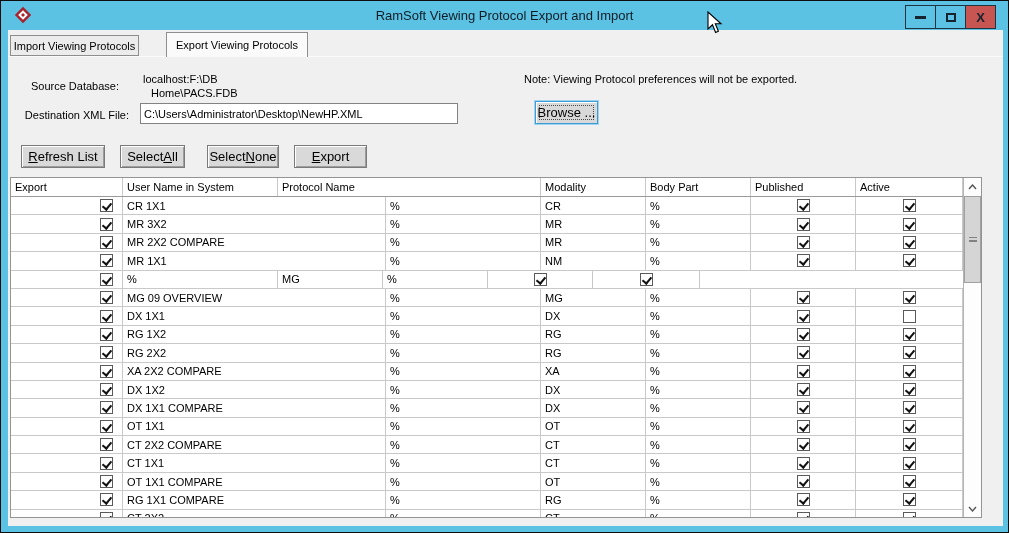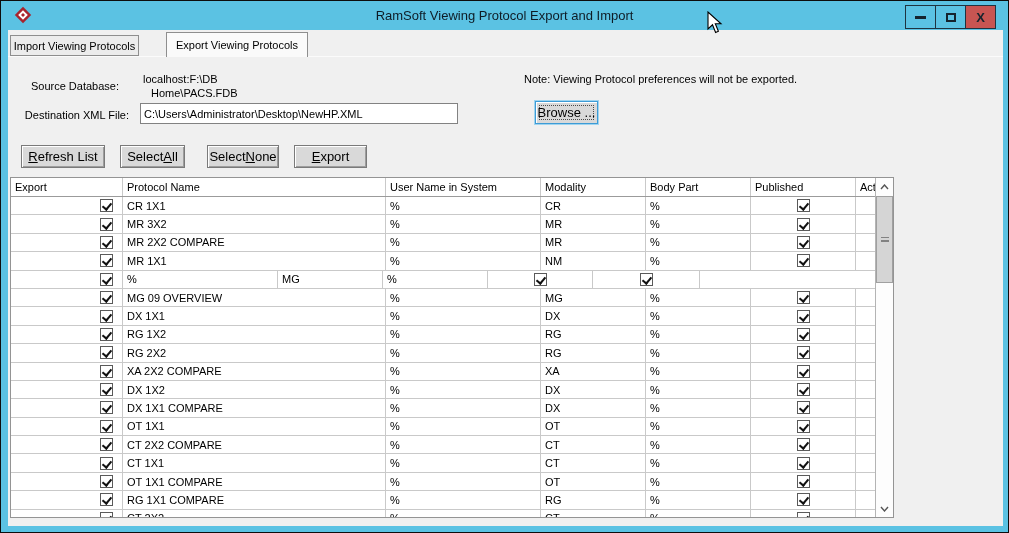--- a/index.html
+++ b/index.html
@@ -42,21 +42,21 @@
     font-family:"Liberation Sans", sans-serif; color:#000; }
   .btn{ position:absolute; height:23px; background:#d9d9d9;
     border:1px solid #7a7a7a;
     box-shadow: inset 1px 1px 0 #ffffff, inset -1px -1px 0 #9d9d9d;
     display:flex; align-items:center; justify-content:center;
     font-size:13px; color:#000; }
   .btn-focus{ border:1px solid #3d9bd6; box-shadow:0 0 0 1px #9fd4ef, inset 1px 1px 0 #ffffff; }
   .btn-focus::after{ content:""; position:absolute; left:3px; top:3px; right:3px; bottom:3px;
     border:1px dotted #4a4a4a; }
   
-  .grid{ position:absolute; left:9px; top:176px; width:884px; height:341px;
+  .grid{ position:absolute; left:9px; top:176px; width:972px; height:341px;
     background:#fff; border:1px solid #949494; display:flex; }
   .grid-main{ flex:1; display:flex; flex-direction:column; overflow:hidden; }
   .hrow{ display:flex; height:19px; border-bottom:1px solid #9b9b9b; flex:none; background:#fff; }
   .hcell{ border-right:1px solid #c9c9c9; padding-left:4px;
     display:flex; align-items:center; white-space:nowrap; overflow:hidden; }
   .rows{ flex:1; overflow:hidden; }
   .trow{ display:flex; height:18.4px; border-bottom:1px solid #c9c9c9; background:#fff; }
   .cell{ border-right:1px solid #c9c9c9; padding-left:4px;
     display:flex; align-items:center; white-space:nowrap; overflow:hidden; }
   .c0{ width:112px; flex:none; } .c1{ width:263px; flex:none; }
@@ -134,22 +134,22 @@
 
   <div class="btn" style="left:20px; top:144px; width:84px;"><u>R</u>efresh List</div>
   <div class="btn" style="left:119px; top:144px; width:65px;text-align:right;">Select <u>A</u>ll</div>
   <div class="btn" style="left:206px; top:144px; width:72px;">Select <u>N</u>one</div>
   <div class="btn" style="left:293px; top:144px; width:73px;"><u>E</u>xport</div>
 
   <div class="grid">
     <div class="grid-main">
       <div class="hrow" id="header-row">
           <div class="hcell c0">Export</div>
+          <div class="hcell c2">User Name in System</div>
           <div class="hcell c1">Protocol Name</div>
-          <div class="hcell c2">User Name in System</div>
           <div class="hcell c3">Modality</div>
           <div class="hcell c4">Body Part</div>
           <div class="hcell c5">Published</div>
           <div class="hcell c6">Active</div>
           <div class="hcell cf"></div>
         </div>
       <div class="rows" id="rows-container">
   <div class="trow">
     <div class="cell c0 cb-cell right">
       <span class="cb checked"></span>

